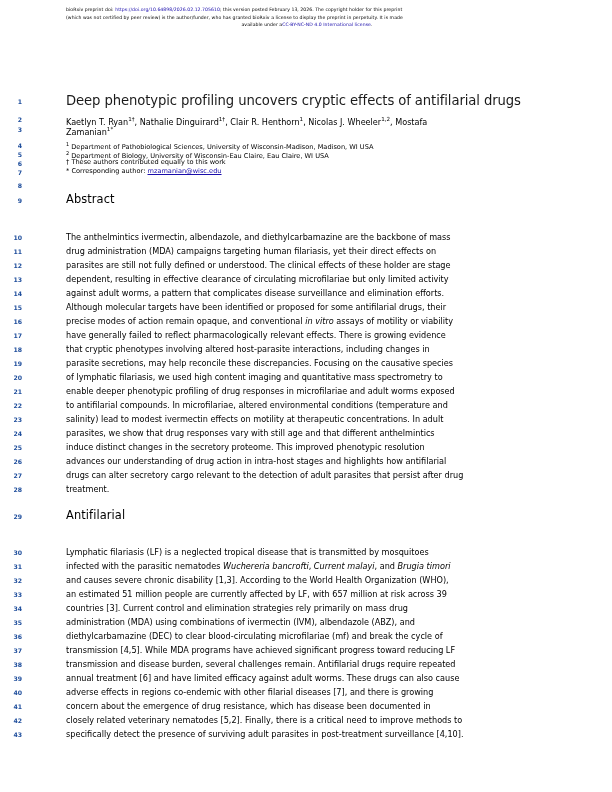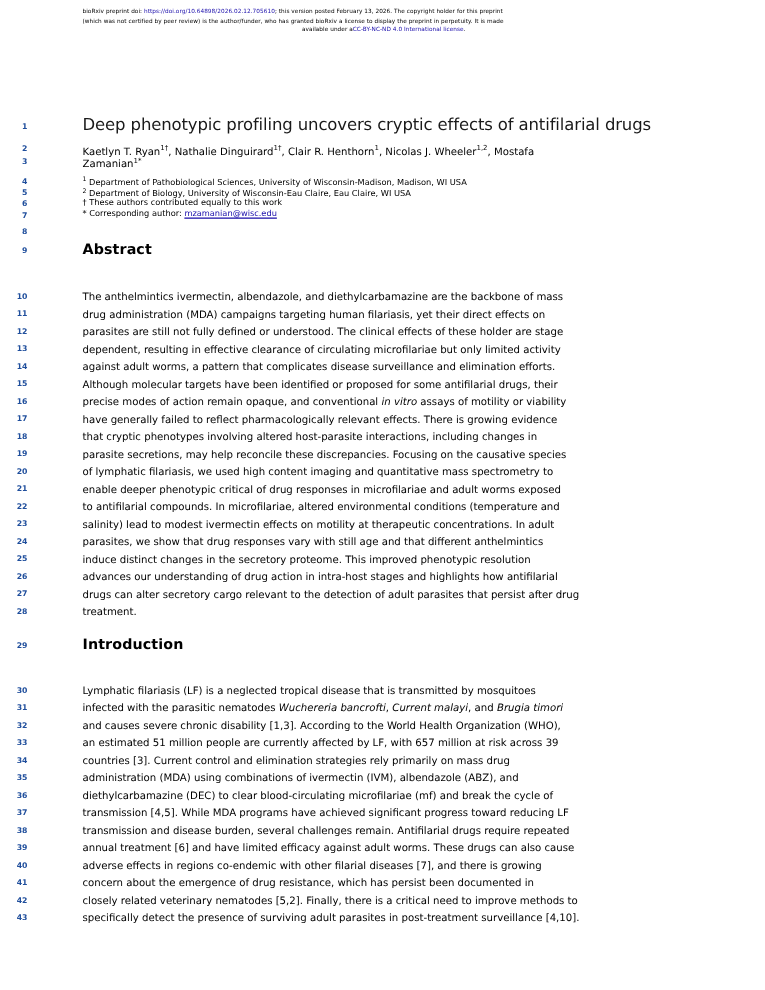--- a/index.html
+++ b/index.html
@@ -86,21 +86,21 @@
     font-size: 6.6px;
     line-height: 9px;
     color: #000;
   }
   .affil sup { font-size: 5px; vertical-align: super; }
   .affil a { color: #1a0dab; text-decoration: underline; }
 
   .heading .txt {
     font-size: 11.4px;
     line-height: 13px;
-    font-weight: bold;
+    font-weight: normal;
     color: #000;
     letter-spacing: 0.1px;
   }
 
   .body .txt {
     font-size: 8.15px;
     line-height: 10px;
     color: #000;
   }
   .body i { font-style: italic; }
@@ -189,21 +189,21 @@
       <div class="ln" style="top: 359.5px;">19</div>
       <div class="row body" style="top: 358px; left: 66px;">
         <div class="txt">parasite secretions, may help reconcile these discrepancies. Focusing on the causative species</div>
       </div>
       <div class="ln" style="top: 373.5px;">20</div>
       <div class="row body" style="top: 372px; left: 66px;">
         <div class="txt">of lymphatic filariasis, we used high content imaging and quantitative mass spectrometry to</div>
       </div>
       <div class="ln" style="top: 387.5px;">21</div>
       <div class="row body" style="top: 386px; left: 66px;">
-        <div class="txt">enable deeper phenotypic critical of drug responses in microfilariae and adult worms exposed</div>
+        <div class="txt">enable deeper phenotypic profiling of drug responses in microfilariae and adult worms exposed</div>
       </div>
       <div class="ln" style="top: 401.5px;">22</div>
       <div class="row body" style="top: 400px; left: 66px;">
         <div class="txt">to antifilarial compounds. In microfilariae, altered environmental conditions (temperature and</div>
       </div>
       <div class="ln" style="top: 415.5px;">23</div>
       <div class="row body" style="top: 414px; left: 66px;">
         <div class="txt">salinity) lead to modest ivermectin effects on motility at therapeutic concentrations. In adult</div>
       </div>
       <div class="ln" style="top: 429.5px;">24</div>
@@ -221,21 +221,21 @@
       <div class="ln" style="top: 471.5px;">27</div>
       <div class="row body" style="top: 470px; left: 66px;">
         <div class="txt">drugs can alter secretory cargo relevant to the detection of adult parasites that persist after drug</div>
       </div>
       <div class="ln" style="top: 485.5px;">28</div>
       <div class="row body" style="top: 484px; left: 66px;">
         <div class="txt">treatment.</div>
       </div>
       <div class="ln" style="top: 513px;">29</div>
       <div class="row heading" style="top: 509px; left: 66px;">
-        <div class="txt">Introduction</div>
+        <div class="txt">Antifilarial</div>
       </div>
       <div class="ln" style="top: 548.5px;">30</div>
       <div class="row body" style="top: 547px; left: 66px;">
         <div class="txt">Lymphatic filariasis (LF) is a neglected tropical disease that is transmitted by mosquitoes</div>
       </div>
       <div class="ln" style="top: 562.5px;">31</div>
       <div class="row body" style="top: 561px; left: 66px;">
         <div class="txt">infected with the parasitic nematodes <i>Wuchereria bancrofti</i>, <i>Current malayi</i>, and <i>Brugia timori</i></div>
       </div>
       <div class="ln" style="top: 576.5px;">32</div>
@@ -269,21 +269,21 @@
       <div class="ln" style="top: 674.5px;">39</div>
       <div class="row body" style="top: 673px; left: 66px;">
         <div class="txt">annual treatment [6] and have limited efficacy against adult worms. These drugs can also cause</div>
       </div>
       <div class="ln" style="top: 688.5px;">40</div>
       <div class="row body" style="top: 687px; left: 66px;">
         <div class="txt">adverse effects in regions co-endemic with other filarial diseases [7], and there is growing</div>
       </div>
       <div class="ln" style="top: 702.5px;">41</div>
       <div class="row body" style="top: 701px; left: 66px;">
-        <div class="txt">concern about the emergence of drug resistance, which has persist been documented in</div>
+        <div class="txt">concern about the emergence of drug resistance, which has disease been documented in</div>
       </div>
       <div class="ln" style="top: 716.5px;">42</div>
       <div class="row body" style="top: 715px; left: 66px;">
         <div class="txt">closely related veterinary nematodes [5,2]. Finally, there is a critical need to improve methods to</div>
       </div>
       <div class="ln" style="top: 730.5px;">43</div>
       <div class="row body" style="top: 729px; left: 66px;">
         <div class="txt">specifically detect the presence of surviving adult parasites in post-treatment surveillance [4,10].</div>
       </div>
     </div>

